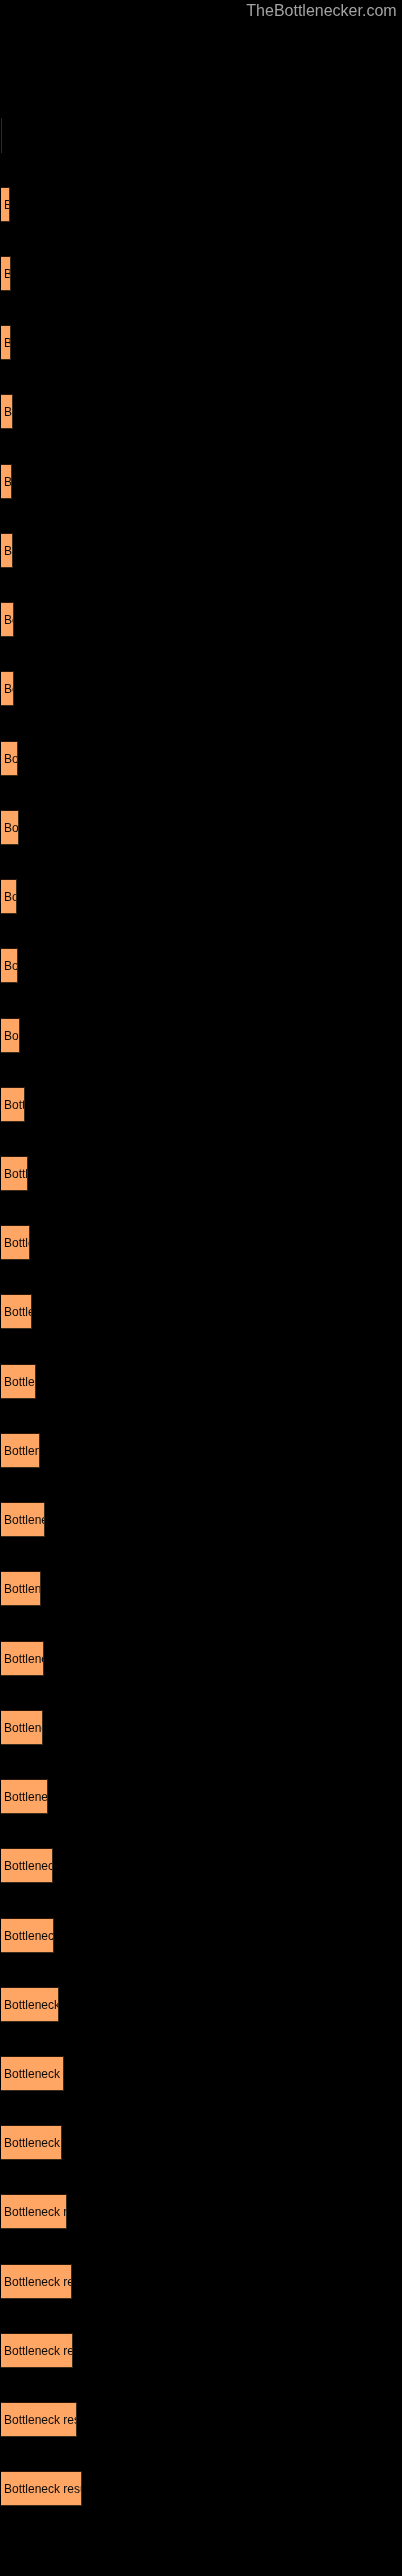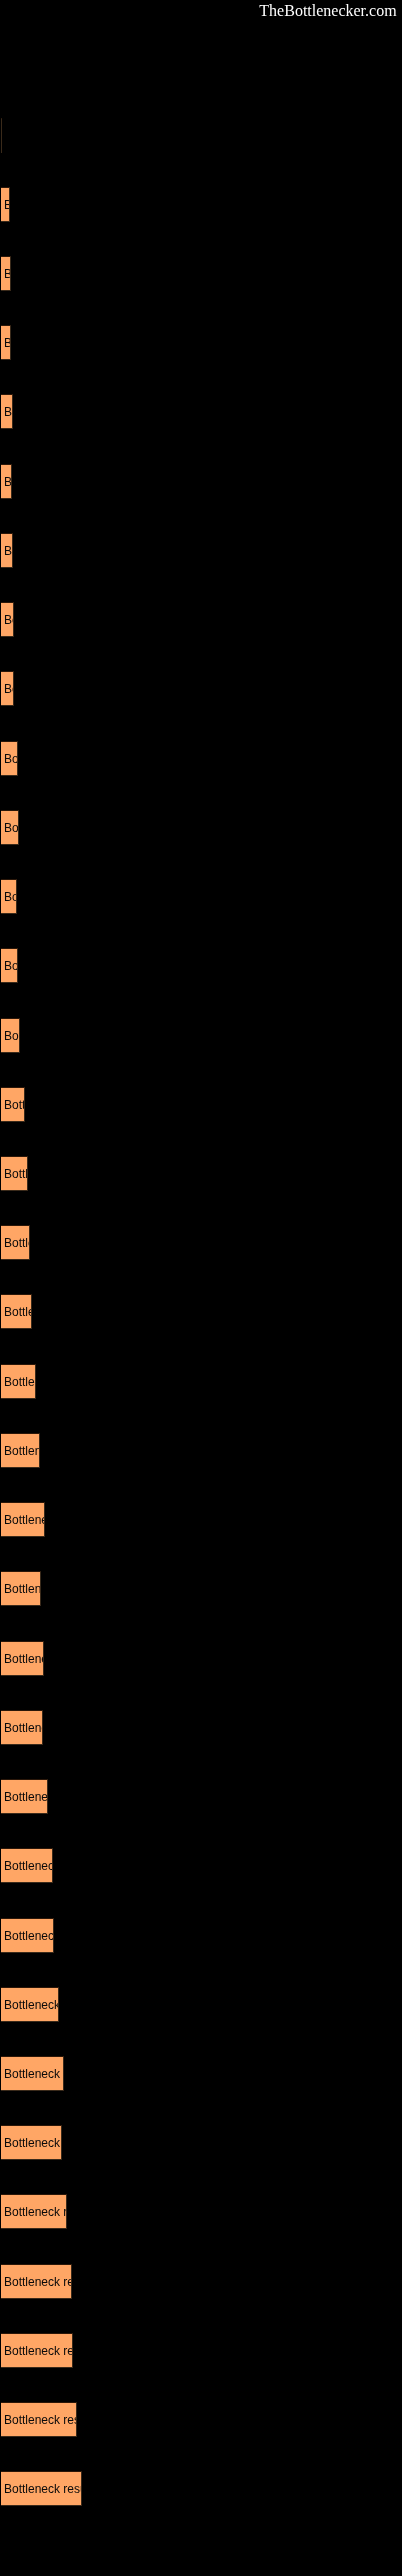--- a/index.html
+++ b/index.html
@@ -12,23 +12,23 @@
     height: 2576px;
     position: relative;
     overflow: hidden;
     font-family: "Liberation Sans", sans-serif;
     -webkit-font-smoothing: antialiased;
   }
   #watermark {
     position: absolute;
     top: 1.6px;
     right: 6.4px;
-    color: #ffffff;
+    color: #a3a3a3;
     font-size: 16px;
-    font-family: Liberation Serif, serif;
+    font-family: Liberation Sans, sans-serif;
     letter-spacing: 0px;
     white-space: nowrap;
   }
   #chart {
     position: absolute;
     left: 0;
     top: 0;
     width: 403px;
     height: 2576px;
   }

